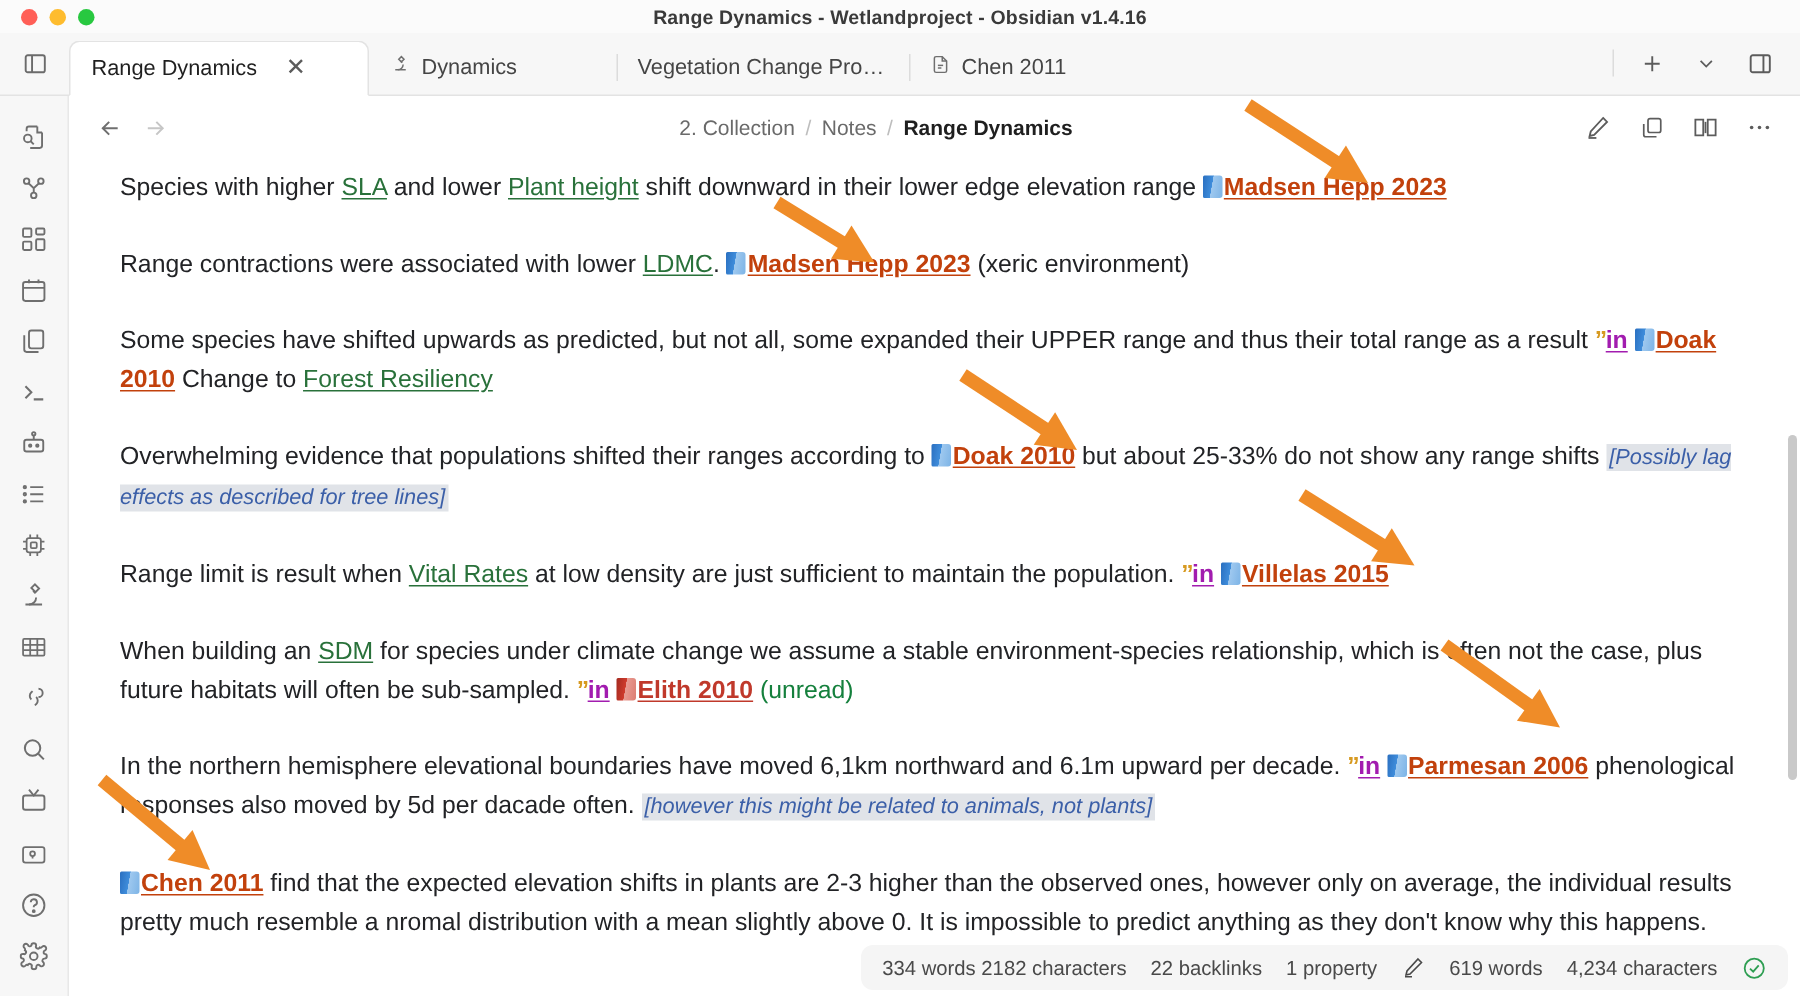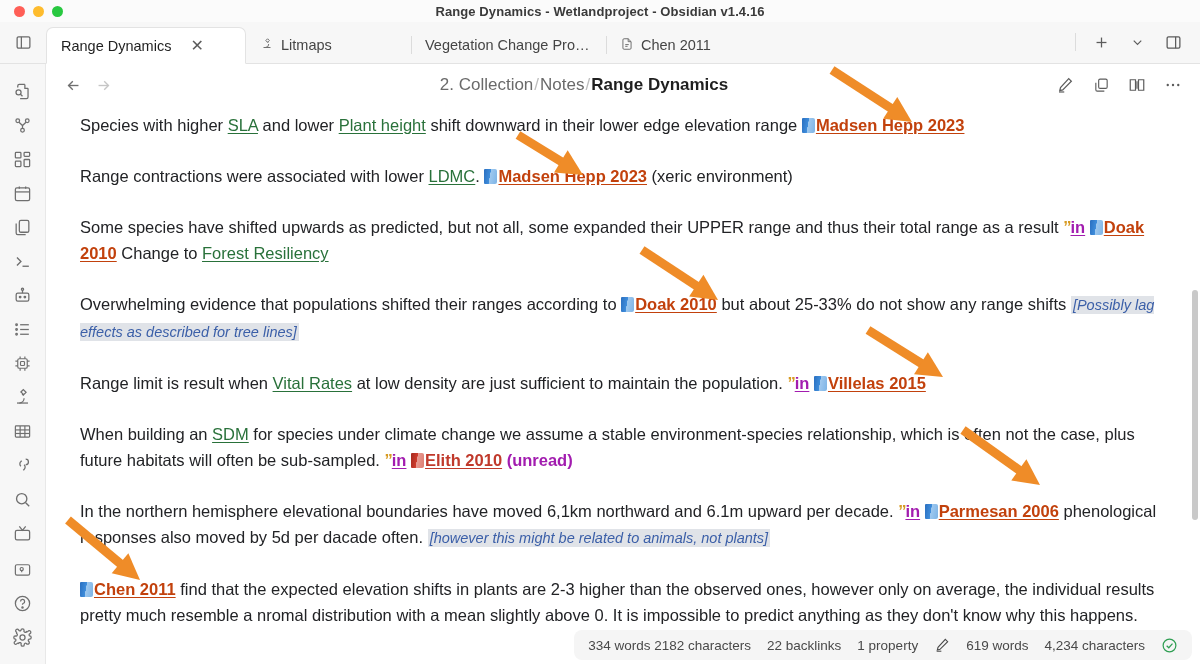--- a/index.html
+++ b/index.html
@@ -64,41 +64,41 @@
   .rail-spacer{ flex:1; }
 
   
   .viewheader{
     position:absolute; top:64px; left:46px; width:1154px; height:42px;
     background:#fff; display:flex; align-items:center; padding:0 12px;
   }
   .nav-btn{ width:30px; height:30px; display:flex; align-items:center; justify-content:center; color:#6f6f6f; font-size:17px;}
   .nav-btn.disabled{ color:#c6c6c6; }
   .breadcrumb{
-    flex:1; text-align:center; font-size:17px; color:#6a6a6a;
-    display:flex; justify-content:center; align-items:center; gap:1px;
+    flex:1; text-align:center; font-size:14px; color:#6a6a6a;
+    display:flex; justify-content:center; align-items:center; gap:7px;
   }
   .bc-sep{ color:#bdbdbd; }
   .bc-cur{ color:#1f1f1f; font-weight:600; }
   .vh-right{ display:flex; align-items:center; gap:6px; }
   .vh-btn{ width:30px; height:30px; display:flex; align-items:center; justify-content:center; color:#5c5c5c; }
 
   
   .note{
     position:absolute; top:106px; left:46px; width:1154px; height:558px;
     background:#fff; padding:6px 40px 0 34px; overflow:hidden;
     font-size:16.5px; line-height:26px; color:#222326;
   }
   .note p{ margin:0 0 25px 0; }
   .note p:last-child{ margin-bottom:4px; }
 
   a.ilink{ color:#29713a; text-decoration:underline; text-underline-offset:2px; }
   a.cite{ color:#c2410c; font-weight:bold; text-decoration:underline; text-underline-offset:2px; }
   a.cite-red{ color:#c0392b; font-weight:bold; text-decoration:underline; text-underline-offset:2px; }
-  .unread{ color:#a21caf;font-weight:bold; }
+  .unread{ color:#15803d; }
   a.inlink{ color:#a21caf; font-weight:bold; text-decoration:underline; text-underline-offset:2px; }
   .qmark{ color:#d79a21; font-weight:bold; letter-spacing:-1px; }
   .hl{
     background:#e0e3e8; color:#3b5fa8; font-style:italic; font-size:14.5px;
     padding:1px 2px;
   }
   .bk-blue, .bk-red{
     display:inline-block; width:13px; height:15px; vertical-align:-2px;
     border-radius:1px 2px 2px 1px; position:relative; margin-right:1px;
   }
@@ -153,21 +153,21 @@
 
     <div class="tab tab-w2">
       <span>
         <svg width="14" height="14" viewBox="0 0 24 24" fill="none" stroke="#6f6f6f" stroke-width="1.7">
           <path d="M6 18h12"></path>
             <path d="M9 18a6 6 0 0 0 6-6"></path>
             <path d="M10 6l3-3 3 3-3 3z"></path>
             <path d="M12 8l2 2"></path>
         </svg>
       </span>
-      <span class="tab-label">Litmaps</span>
+      <span class="tab-label">Dynamics</span>
     </div>
 
     <div class="tab sep tab-w3">
       <span class="tab-label">Vegetation Change Project</span>
     </div>
 
     <div class="tab sep tab-w4">
       <span>
         <svg width="14" height="14" viewBox="0 0 24 24" fill="none" stroke="#6f6f6f" stroke-width="1.7">
           <path d="M14 3H7a2 2 0 0 0-2 2v14a2 2 0 0 0 2 2h10a2 2 0 0 0 2-2V8z"></path>

